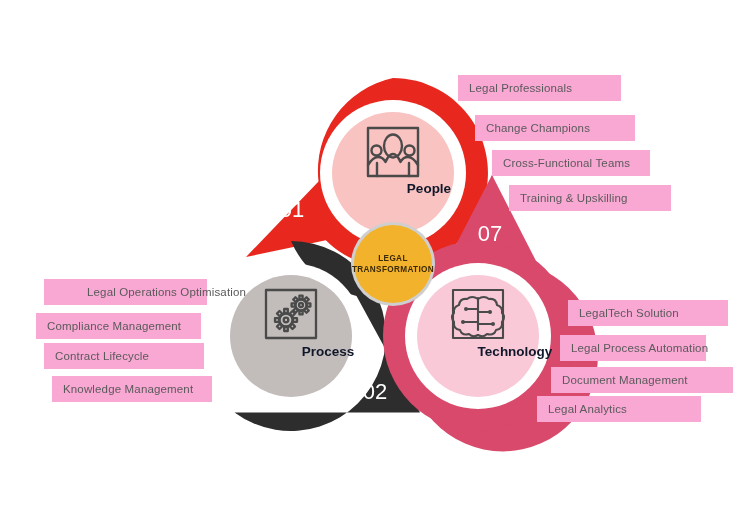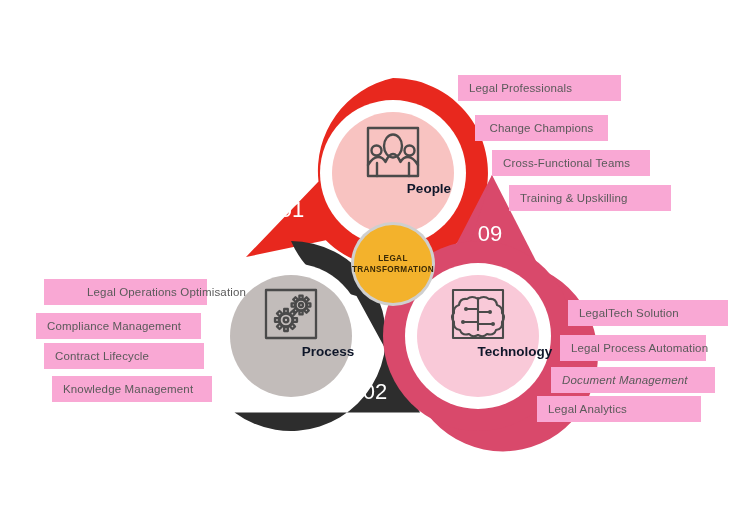--- a/index.html
+++ b/index.html
@@ -25,34 +25,34 @@
     line-height:26px;
     padding-left:11px;
     padding-right:11px;
     box-sizing:border-box;
     white-space:nowrap;
     letter-spacing:.15px;
   }
 
   
   .lp0{left:458px;top:75px;width:163px;}
-  .lp1{left:475px;top:115px;width:133px;text-align:center;}
+  .lp1{left:475px;top:115px;width:160px;}
   .lp2{left:492px;top:150px;width:158px;}
   .lp3{left:509px;top:185px;width:162px;}
 
   
   .lr0{left:44px;top:279px;width:163px;padding-left:43px;}
   .lr1{left:36px;top:313px;width:165px;}
   .lr2{left:44px;top:343px;width:160px;}
   .lr3{left:52px;top:376px;width:160px;}
 
   
   .lt0{left:568px;top:300px;width:160px;}
   .lt1{left:560px;top:335px;width:146px;}
-  .lt2{left:551px;top:367px;width:164px;font-style:italic;}
+  .lt2{left:551px;top:367px;width:182px;}
   .lt3{left:537px;top:396px;width:164px;}
 
   
   .node-caption{
     position:absolute;
     font-size:13.5px;
     font-weight:bold;
     color:#0f172a;
     text-align:center;
     white-space:nowrap;
@@ -201,21 +201,21 @@
     </g>
   </svg>
 
   <div class="hub-text">
     <div>LEGAL</div>
     <div>TRANSFORMATION</div>
   </div>
 
   <div class="step-num num01">01</div>
   <div class="step-num num02">02</div>
-  <div class="step-num num03">09</div>
+  <div class="step-num num03">07</div>
 
   <div class="node-caption cap-people">People</div>
   <div class="node-caption cap-process">Process</div>
   <div class="node-caption cap-tech">Technology</div>
 
   <div class="label-box lp0">Legal Professionals</div>
   <div class="label-box lp1">Change Champions</div>
   <div class="label-box lp3">Training &amp; Upskilling</div>
   <div class="label-box lp2">Cross-Functional Teams</div>
 

